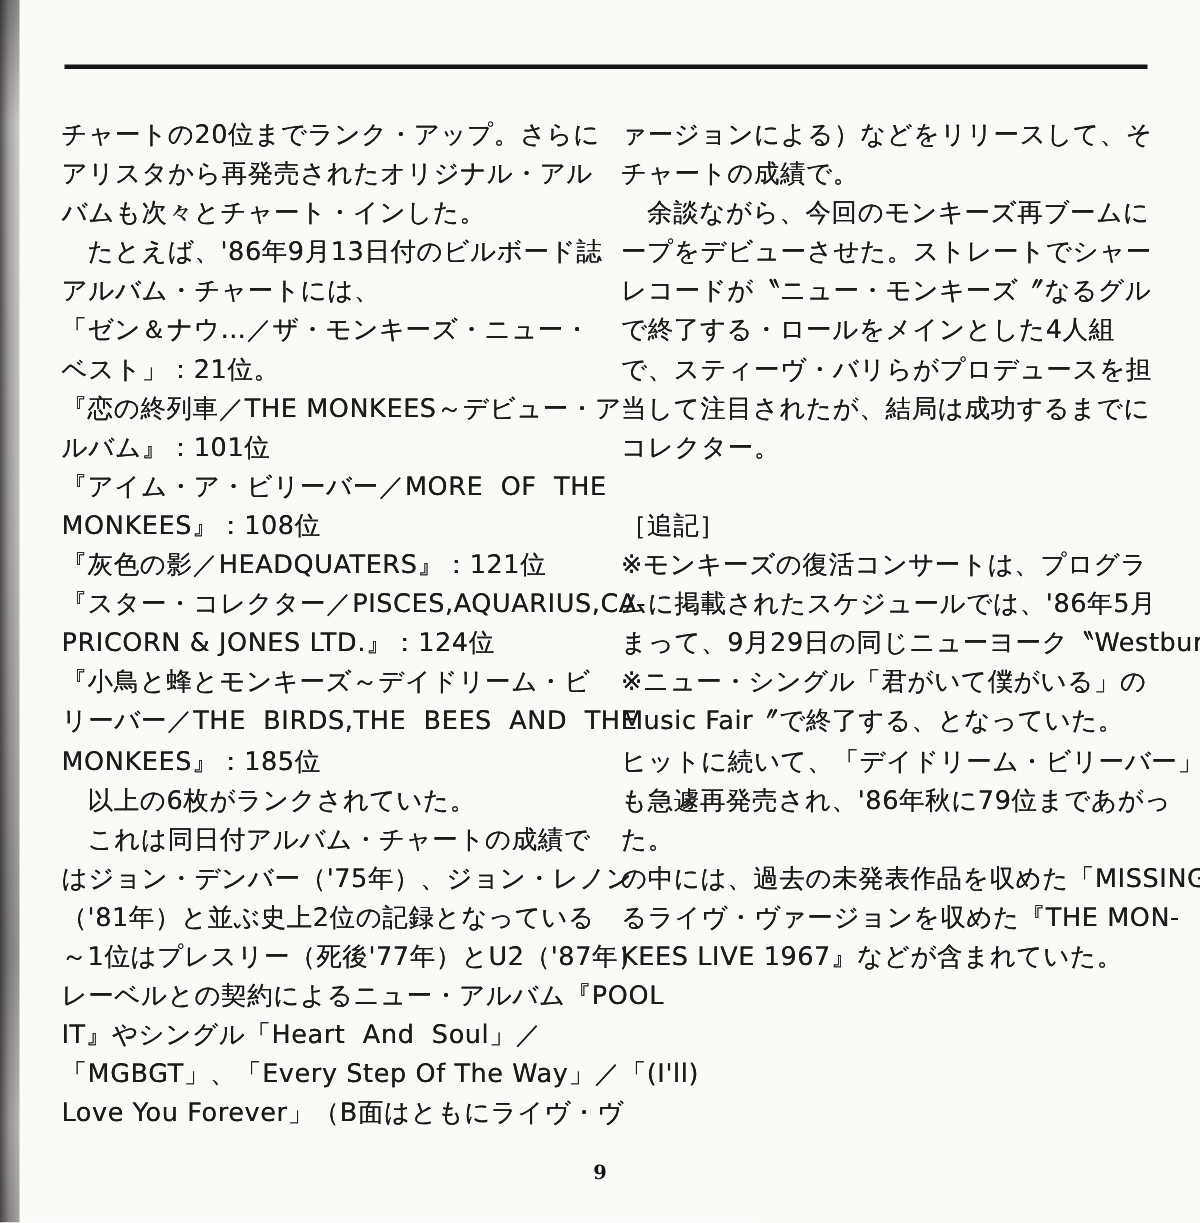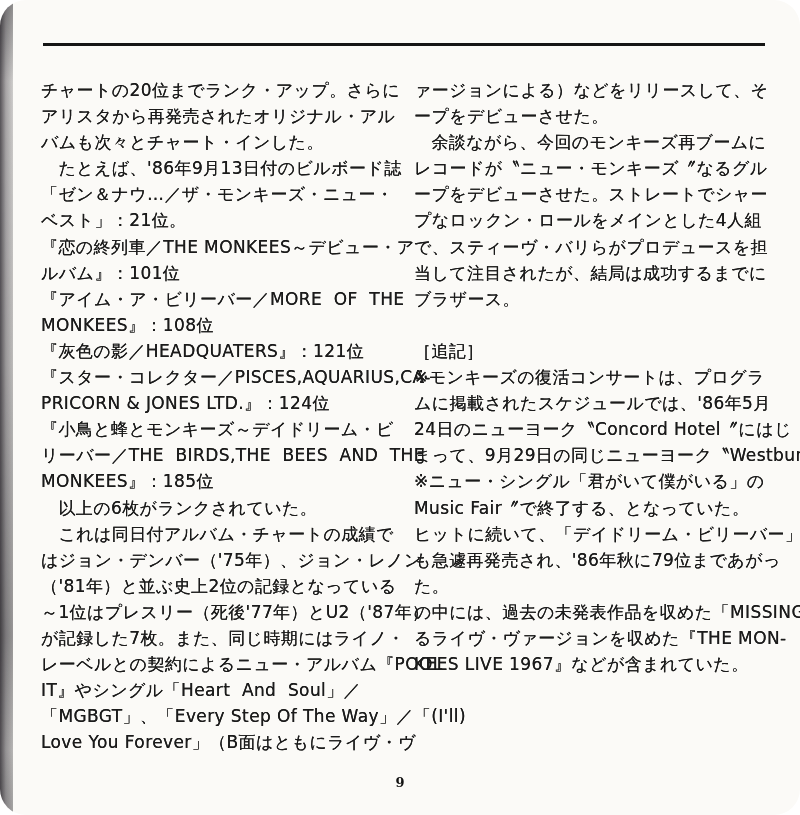--- a/index.html
+++ b/index.html
@@ -6,21 +6,20 @@
   body { background: #ffffff; }
 
   .page {
     position: relative;
     width: 800px;
     height: 815px;
     background: #fbfaf7;
     overflow: hidden;
     font-family: "DejaVu Sans", sans-serif;
     color: #1b1b1b;
-    border-radius: 26px;
   }
 
   
   .scan-edge {
     position: absolute;
     left: 0; top: 0;
     width: 13px; height: 815px;
     background:
       linear-gradient(to bottom,
         rgba(30,28,32,0.50) 0%,
@@ -82,58 +81,57 @@
 <div class="page">
   <div class="scan-edge"></div>
   <div class="rule"></div>
 
   <div class="columns">
     <div class="col">
         <div class="line">チャートの20位までランク・アップ。さらに</div>
         <div class="line">アリスタから再発売されたオリジナル・アル</div>
         <div class="line">バムも次々とチャート・インした。</div>
         <div class="line">　たとえば、'86年9月13日付のビルボード誌</div>
+        <div class="line">アルバム・チャートには、</div>
         <div class="line">「ゼン＆ナウ…／ザ・モンキーズ・ニュー・</div>
         <div class="line">ベスト」：21位。</div>
         <div class="line">『恋の終列車／THE MONKEES～デビュー・ア</div>
         <div class="line">ルバム』：101位</div>
         <div class="line">『アイム・ア・ビリーバー／MORE  OF  THE</div>
         <div class="line">MONKEES』：108位</div>
         <div class="line">『灰色の影／HEADQUATERS』：121位</div>
         <div class="line">『スター・コレクター／PISCES,AQUARIUS,CA-</div>
         <div class="line">PRICORN &amp; JONES LTD.』：124位</div>
         <div class="line">『小鳥と蜂とモンキーズ～デイドリーム・ビ</div>
         <div class="line">リーバー／THE  BIRDS,THE  BEES  AND  THE</div>
         <div class="line">MONKEES』：185位</div>
         <div class="line">　以上の6枚がランクされていた。</div>
         <div class="line">　これは同日付アルバム・チャートの成績で</div>
         <div class="line">はジョン・デンバー（'75年）、ジョン・レノン</div>
         <div class="line">（'81年）と並ぶ史上2位の記録となっている</div>
         <div class="line">～1位はプレスリー（死後'77年）とU2（'87年）</div>
-        <div class="line">が記録した7枚。また、同じ時期にはライノ・</div>
         <div class="line">レーベルとの契約によるニュー・アルバム『POOL</div>
         <div class="line">IT』やシングル「Heart  And  Soul」／</div>
         <div class="line">「MGBGT」、「Every Step Of The Way」／「(I'll)</div>
         <div class="line">Love You Forever」（B面はともにライヴ・ヴ</div>
       </div>
     <div class="col">
         <div class="line">ァージョンによる）などをリリースして、そ</div>
-        <div class="line">ープをデビューさせた。</div>
+        <div class="line">チャートの成績で。</div>
         <div class="line">　余談ながら、今回のモンキーズ再ブームに</div>
+        <div class="line">ープをデビューさせた。ストレートでシャー</div>
         <div class="line">レコードが〝ニュー・モンキーズ〞なるグル</div>
-        <div class="line">ープをデビューさせた。ストレートでシャー</div>
-        <div class="line">プなロックン・ロールをメインとした4人組</div>
+        <div class="line">で終了する・ロールをメインとした4人組</div>
         <div class="line">で、スティーヴ・バリらがプロデュースを担</div>
         <div class="line">当して注目されたが、結局は成功するまでに</div>
-        <div class="line">ブラザース。</div>
+        <div class="line">コレクター。</div>
         <div class="line"></div>
         <div class="line">［追記］</div>
         <div class="line">※モンキーズの復活コンサートは、プログラ</div>
         <div class="line">ムに掲載されたスケジュールでは、'86年5月</div>
-        <div class="line">24日のニューヨーク〝Concord Hotel〞にはじ</div>
         <div class="line">まって、9月29日の同じニューヨーク〝Westbury</div>
         <div class="line">※ニュー・シングル「君がいて僕がいる」の</div>
         <div class="line">Music Fair〞で終了する、となっていた。</div>
         <div class="line">ヒットに続いて、「デイドリーム・ビリーバー」</div>
         <div class="line">も急遽再発売され、'86年秋に79位まであがっ</div>
         <div class="line">た。</div>
         <div class="line">の中には、過去の未発表作品を収めた「MISSING</div>
         <div class="line">るライヴ・ヴァージョンを収めた『THE MON-</div>
         <div class="line">KEES LIVE 1967』などが含まれていた。</div>
       </div>

